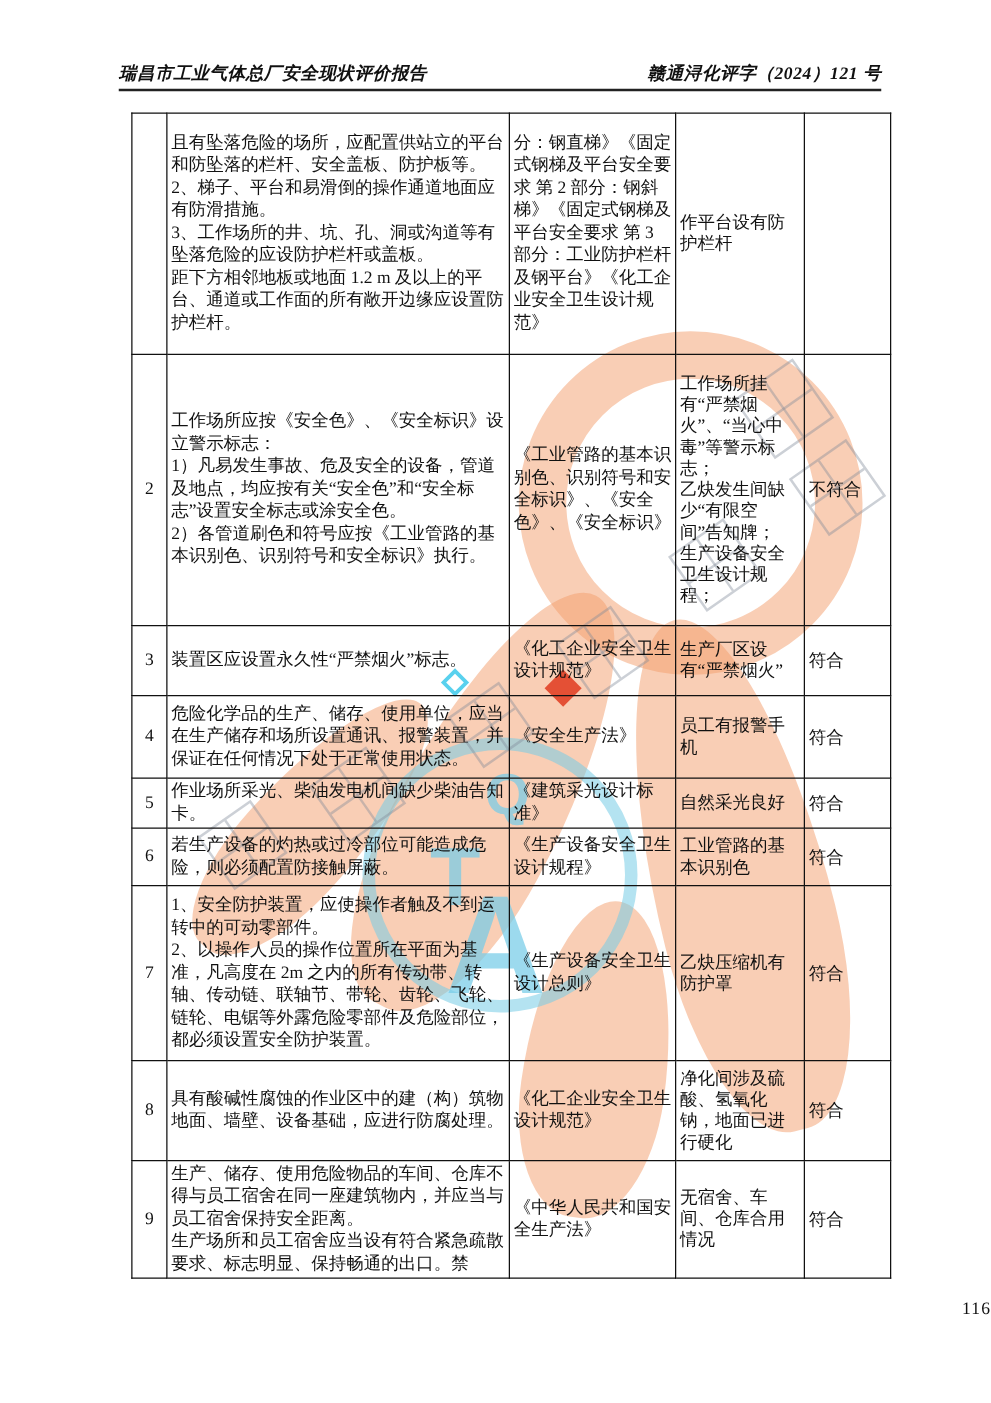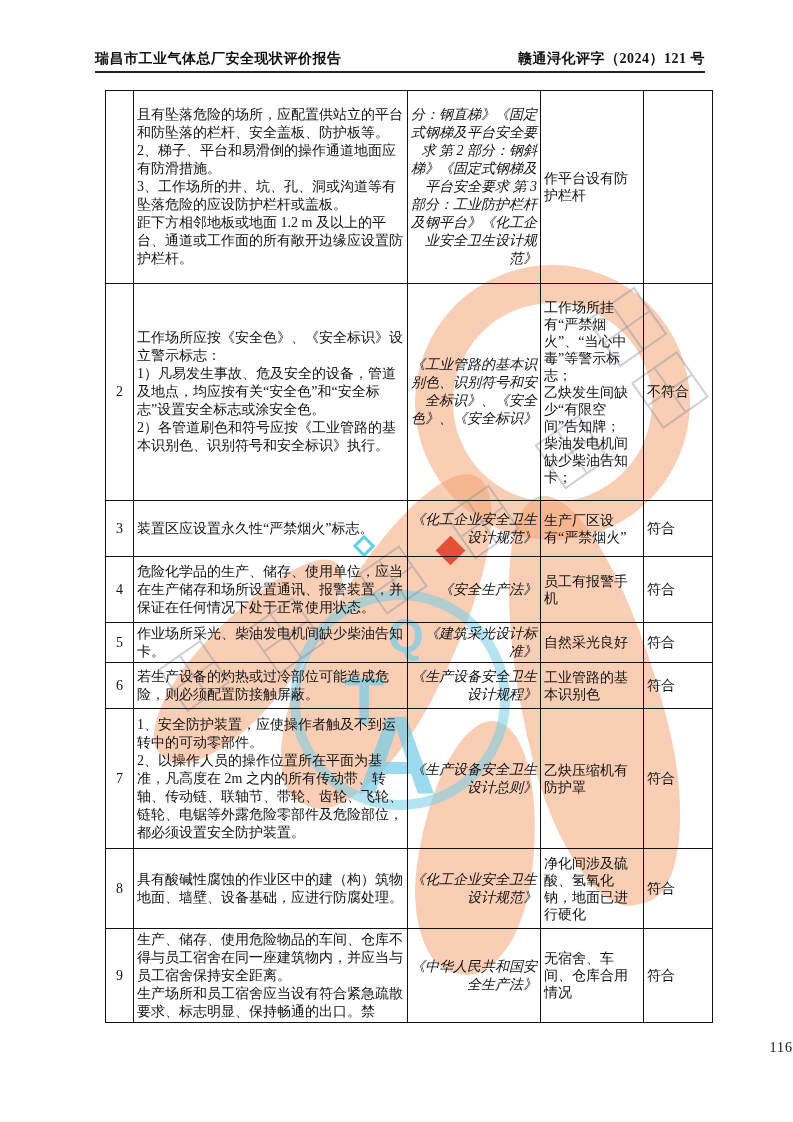--- a/index.html
+++ b/index.html
@@ -8,21 +8,21 @@
     position:relative; width:793px; height:1122px; margin:0 auto;
     background:#ffffff; overflow:hidden;
     font-family:"Liberation Serif","DejaVu Serif",serif;
     color:#111;
   }
   
   .hdr {
     position:absolute; top:50px; left:95px; width:610px;
     display:flex; justify-content:space-between; align-items:flex-end;
     border-bottom:2px solid #222; padding-bottom:3px;
-    font-size:14px; font-weight:bold; letter-spacing:.5px;
+    font-size:14px; font-weight:bold; letter-spacing:.5px;font-style:italic;
   }
   
   .wm { position:absolute; pointer-events:none; }
   .wm-ring-salmon {
     left:415px; top:265px; width:275px; height:275px; border-radius:50%;
     border:38px solid rgba(244,158,108,.50);
   }
   .wm-petal { background:rgba(244,158,108,.50); border-radius:50% 50% 46% 46%/60% 60% 40% 40%; }
   .p1 { left:325px; top:455px; width:130px; height:370px; transform:rotate(28deg); }
   .p2 { left:520px; top:490px; width:140px; height:420px; transform:rotate(-14deg); }
@@ -59,21 +59,21 @@
     position:absolute; left:105px; top:90px; width:607px;
     border-collapse:collapse; table-layout:fixed;
     font-size:14px;
   }
   table.eval td {
     border:1.5px solid #111; vertical-align:middle;
     padding:1px 3px; overflow:hidden; background:transparent;
   }
   td.c-no   { text-align:center; }
   td.c-req  { text-align:left;  line-height:18px; white-space:pre-wrap; }
-  td.c-basis{ text-align:right; line-height:18px;font-style:italic; }
+  td.c-basis{ text-align:left; line-height:18px; }
   td.c-find { text-align:left;  line-height:17px; white-space:pre-wrap;border-radius:20px; }
   td.c-res  { text-align:left; }
   td.v-top  { vertical-align:top; }
   td.t-ctr  { text-align:left; }
   tr.r1{height:193px} tr.r2{height:217px} tr.r3{height:56px}
   tr.r4{height:66px}  tr.r5{height:40px}  tr.r6{height:46px}
   tr.r7{height:140px} tr.r8{height:80px}  tr.r9{height:94px}
   
   .pageno {
     position:absolute; left:0; right:0; top:1040px; text-align:right;
@@ -129,21 +129,21 @@
         <td class="c-res"></td>
       </tr>
       <tr class="r2">
         <td class="c-no">2</td>
         <td class="c-req">工作场所应按《安全色》、《安全标识》设立警示标志：
 1）凡易发生事故、危及安全的设备，管道及地点，均应按有关“安全色”和“安全标志”设置安全标志或涂安全色。
 2）各管道刷色和符号应按《工业管路的基本识别色、识别符号和安全标识》执行。</td>
         <td class="c-basis">《工业管路的基本识别色、识别符号和安全标识》、《安全色》、《安全标识》</td>
         <td class="c-find">工作场所挂有“严禁烟火”、“当心中毒”等警示标志；
 乙炔发生间缺少“有限空间”告知牌；
-柴油发电机间缺少柴油告知卡；</td>
+生产设备安全卫生设计规程；</td>
         <td class="c-res">不符合</td>
       </tr>
       <tr class="r3">
         <td class="c-no">3</td>
         <td class="c-req">装置区应设置永久性“严禁烟火”标志。</td>
         <td class="c-basis">《化工企业安全卫生设计规范》</td>
         <td class="c-find">生产厂区设有“严禁烟火”</td>
         <td class="c-res">符合</td>
       </tr>
       <tr class="r4">

